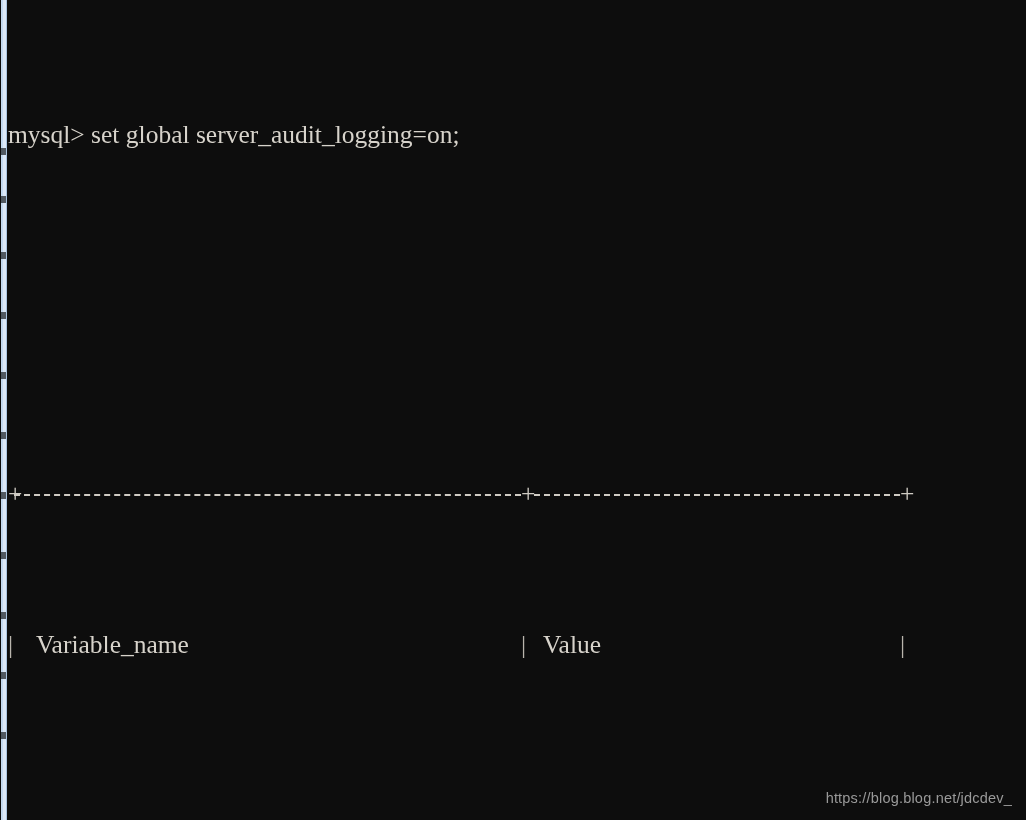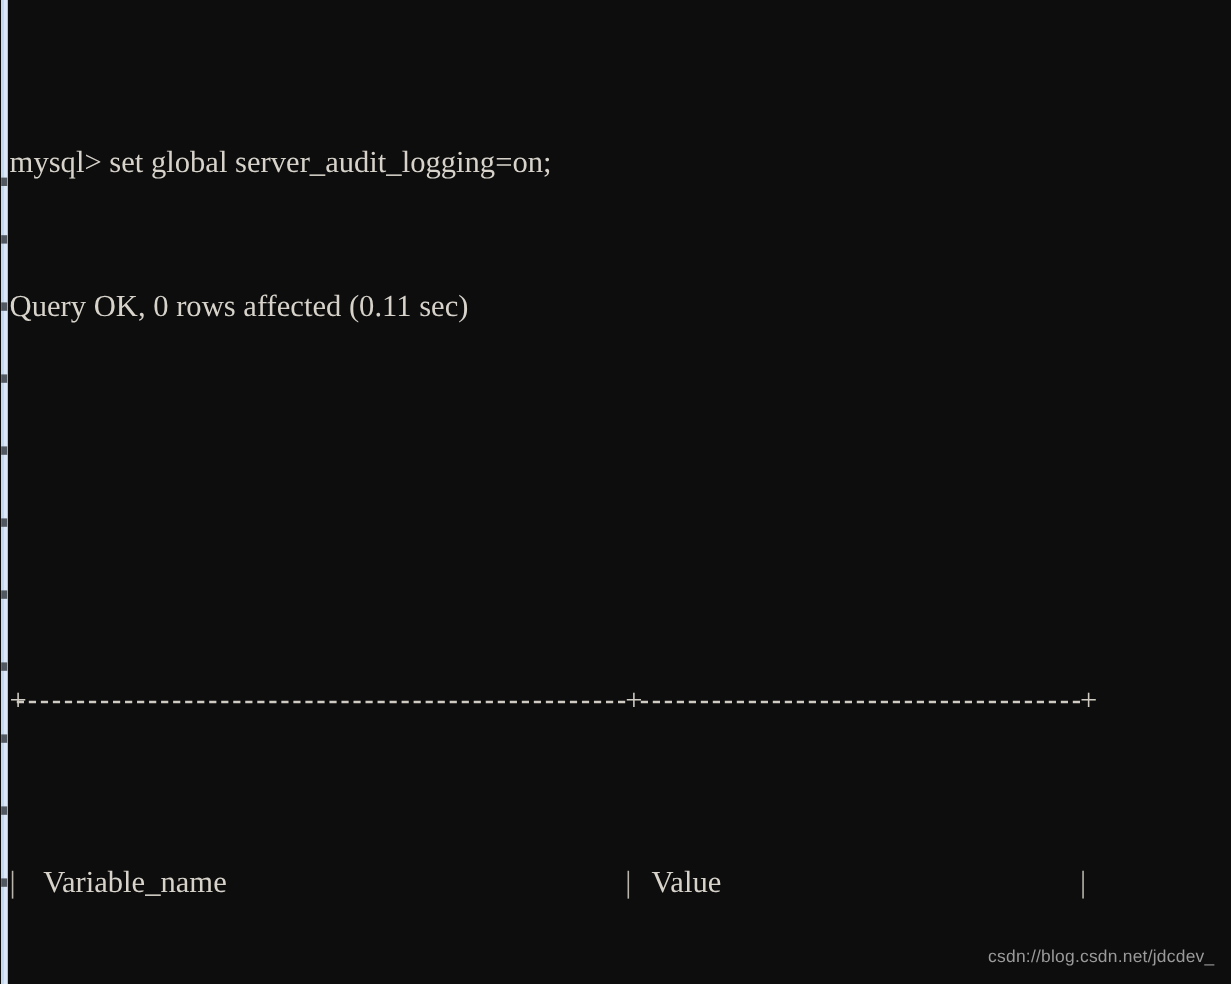--- a/index.html
+++ b/index.html
@@ -144,21 +144,20 @@
     <div class="fleck" style="top:612px"></div>
     <div class="fleck" style="top:672px"></div>
     <div class="fleck" style="top:732px"></div>
   </div>
 
   <div class="console">
 
     
     <div class="line">mysql&gt; set global server_audit_logging=on;</div>
 
-    <div class="line">Query OK, 0 rows affected (0.11 sec)</div>
 
     <div class="blank"></div>
 
     
 
     
     <div class="rule">
       <span class="plus plus-l">+</span>
       <span class="seg seg-a"></span>
       <span class="plus plus-m">+</span>
@@ -182,15 +181,15 @@
     
 
     
     
 
     
     
 
   </div>
 
-  <div class="watermark">csdn://blog.csdn.net/jdcdev_</div>
+  <div class="watermark">https://blog.blog.net/jdcdev_</div>
 
 </div>
 
 </body></html>

